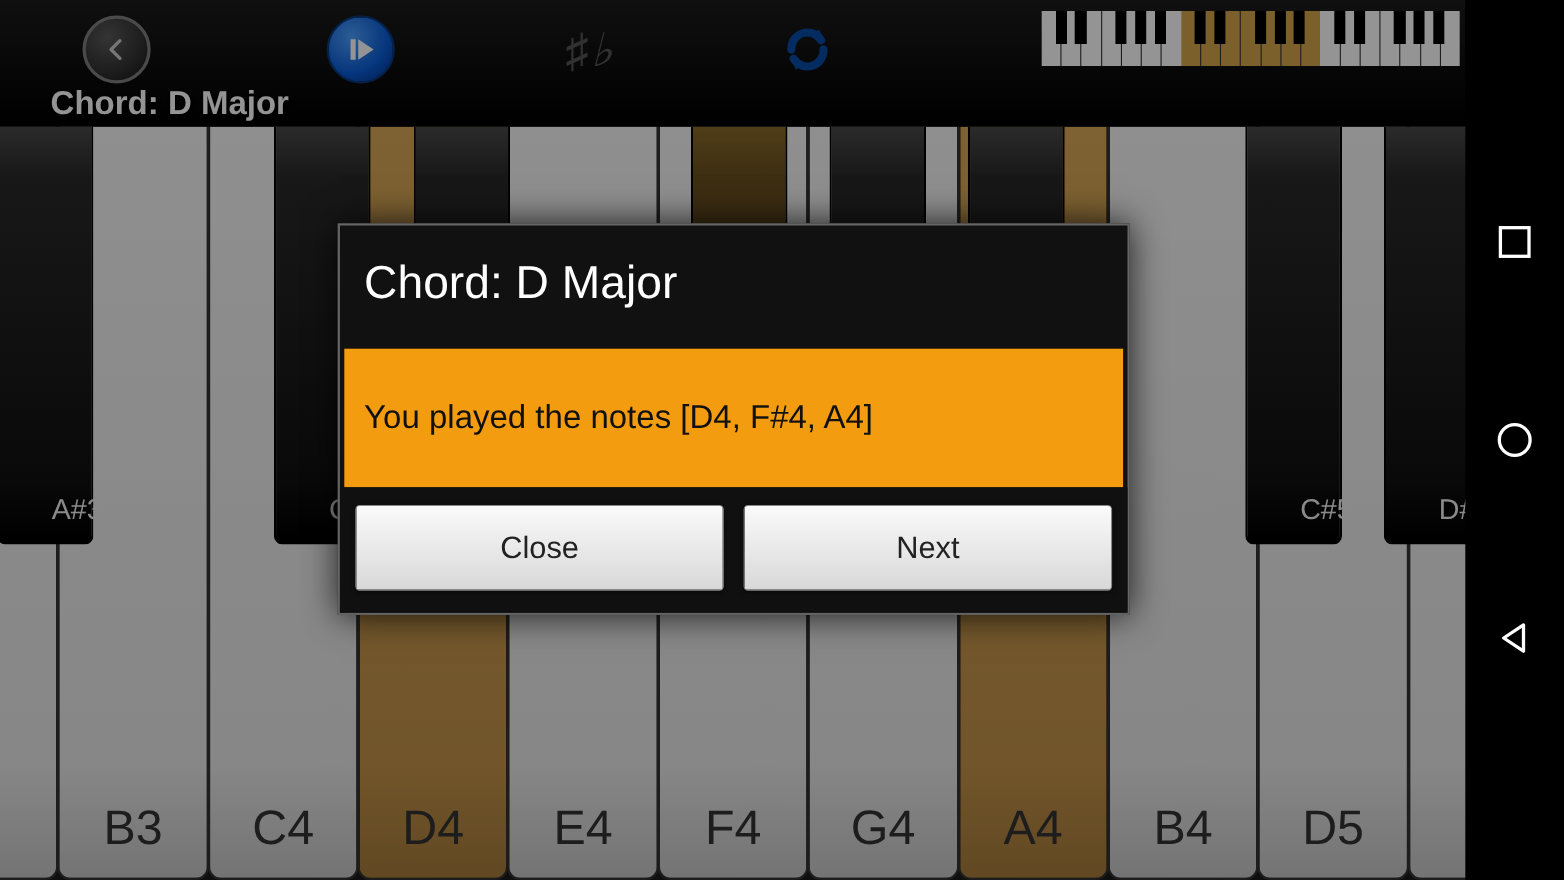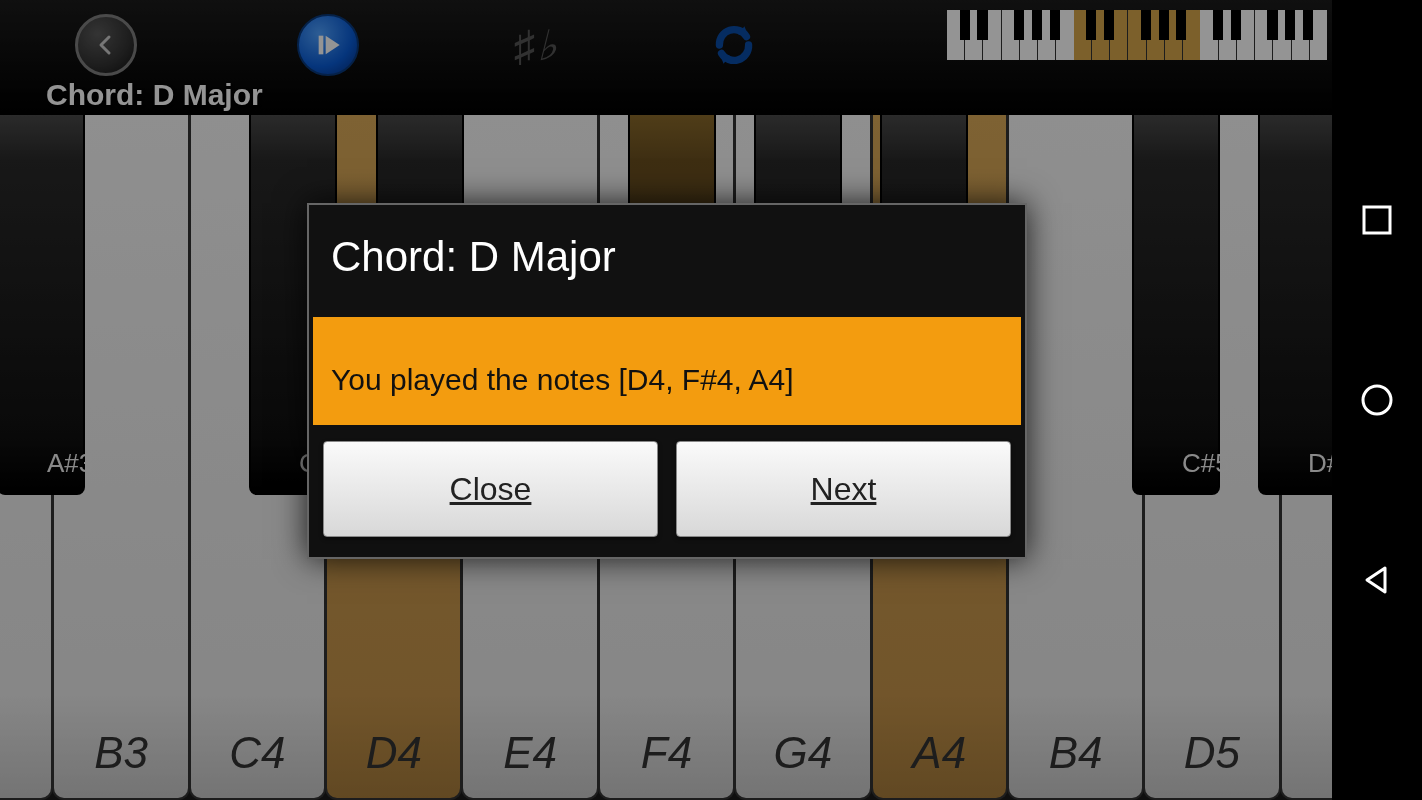--- a/index.html
+++ b/index.html
@@ -138,21 +138,20 @@
 }
 .white-key .lbl {
   position: absolute;
   bottom: 20px;
   left: 0;
   width: 100%;
   text-align: center;
   font-size: 44px;
   font-weight: 500;
   color: #333;
-  font-style: italic;
 }
 .black-keys {
   position: absolute;
   left: -84px;
   top: 0;
   width: calc(100% + 168px);
   height: 380px;
 }
 .black-key {
   position: absolute;
@@ -198,40 +197,39 @@
 .dialog-title {
   color: #fff;
   font-size: 42px;
   font-weight: 500;
   padding: 28px 22px 36px 22px;
 }
 .dialog-body {
   background: #f39c0f;
   color: #111;
   font-size: 30px;
-  padding: 46px 18px 28px 18px;
+  padding: 46px 18px 46px 18px;
   margin: 0 4px;
 }
 .dialog-btns {
   display: flex;
   gap: 18px;
   padding: 16px 14px 20px 14px;
   background:#101010;
 }
 .dlg-btn {
   flex: 1;
-  height: 96px;
+  height: 78px;
   background: linear-gradient(#fafafa,#d8d8d8);
   border: 1px solid #888;
   border-radius: 4px;
-  font-size: 32px;
+  font-size: 28px;
   color: #222;
   display:flex;align-items:center;justify-content:center;
   box-shadow: 0 2px 4px rgba(0,0,0,0.4);
-  text-decoration: underline;
 }
 
 
 .navbar {
   position: absolute;
   right: 0;
   top: 0;
   width: 90px;
   height: 100%;
   background: #000;

